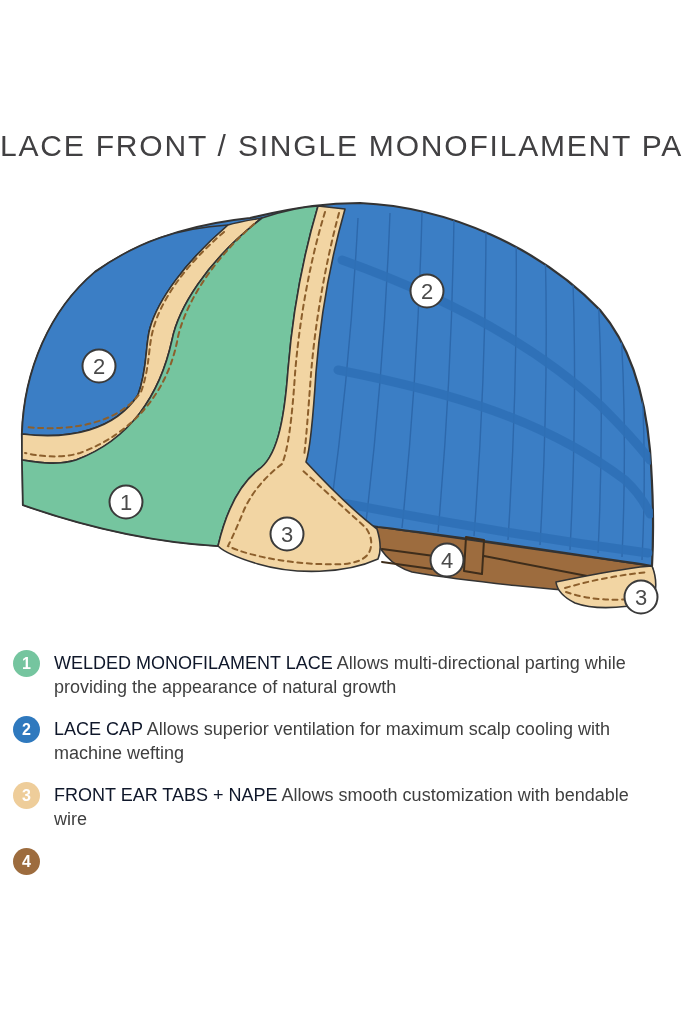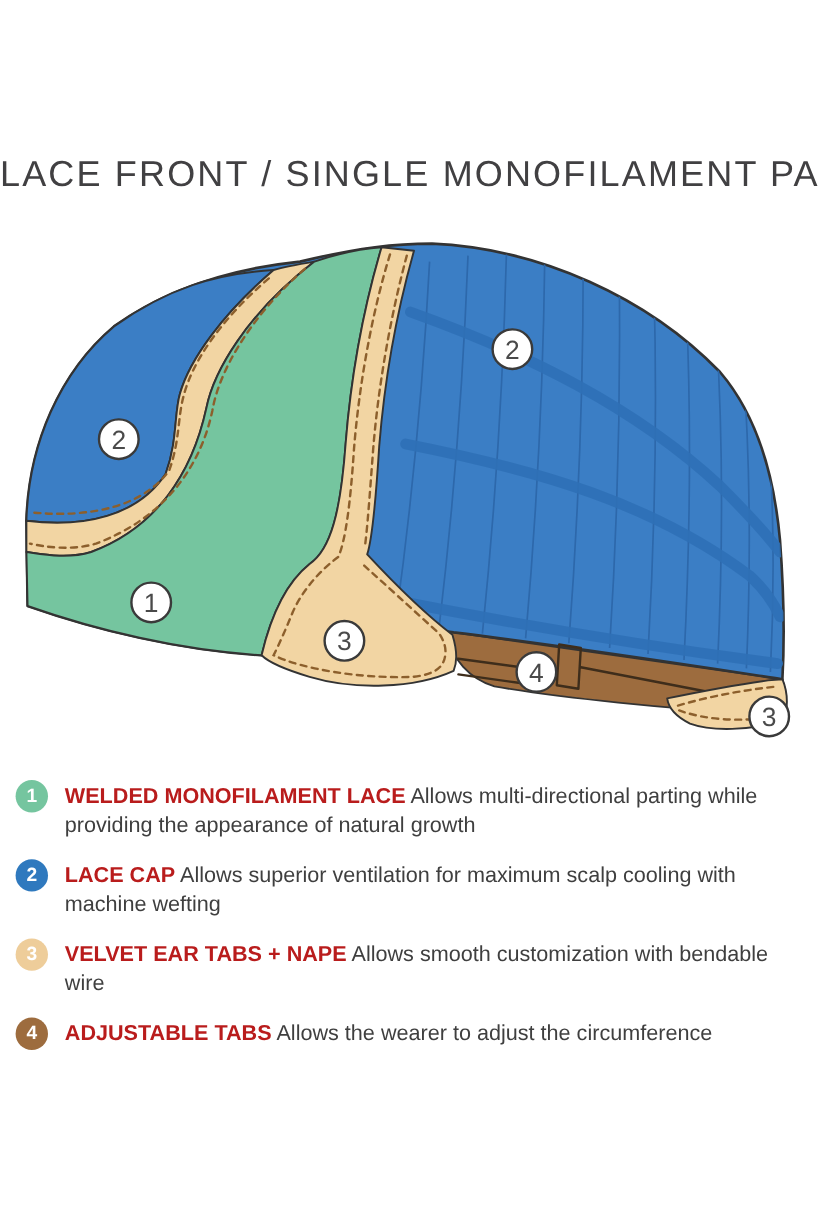--- a/index.html
+++ b/index.html
@@ -17,21 +17,21 @@
   .strapline{fill:none;stroke-width:2;stroke-linecap:round;}
   .marker circle{stroke:#3a3a3a;stroke-width:2;}
   .marker text{font-family:"Liberation Sans",sans-serif;font-size:22px;fill:#4a4a4a;
                text-anchor:middle;}
   .legend{position:absolute;left:13px;top:652px;width:648px;}
   .legend-item{display:flex;align-items:flex-start;margin-bottom:19px;}
   .legend-badge{flex:0 0 auto;width:27px;height:27px;border-radius:50%;margin-top:-2px;
                 display:flex;align-items:center;justify-content:center;
                 color:#ffffff;font-size:16px;font-weight:700;}
   .legend-text{margin-left:14px;width:600px;font-size:18px;line-height:23.5px;color:#3f3f3f;}
-  .legend-text b{color:#b91c1c;font-weight:700;}
+  .legend-text b{color:#0f172a;font-weight:400;}
 </style>
 </head>
 <body>
 
 <div class="page">
 
   <div class="title">LACE FRONT / SINGLE MONOFILAMENT PART</div>
 
   <svg class="cap-svg" viewBox="0 0 683 1024" xmlns="http://www.w3.org/2000/svg">
     <defs>
@@ -114,21 +114,20 @@
     <div class="legend-item">
       <div class="legend-badge" style="background-color: rgb(117, 197, 159);">1</div>
       <div class="legend-text"><b>WELDED MONOFILAMENT LACE</b> <span>Allows multi-directional parting while providing the appearance of natural growth</span></div>
     </div>
     <div class="legend-item">
       <div class="legend-badge" style="background-color: rgb(47, 121, 190);">2</div>
       <div class="legend-text"><b>LACE CAP</b> <span>Allows superior ventilation for maximum scalp cooling with machine wefting</span></div>
     </div>
     <div class="legend-item">
       <div class="legend-badge" style="background-color: rgb(238, 205, 154);">3</div>
-      <div class="legend-text"><b>VELVET EAR TABS + NAPE</b> <span>Allows smooth customization with bendable wire</span></div>
+      <div class="legend-text"><b>FRONT EAR TABS + NAPE</b> <span>Allows smooth customization with bendable wire</span></div>
     </div>
     <div class="legend-item">
       <div class="legend-badge" style="background-color: rgb(157, 108, 62);">4</div>
-      <div class="legend-text"><b>ADJUSTABLE TABS</b> <span>Allows the wearer to adjust the circumference</span></div>
     </div>
   </div>
 
 </div>
 
 </body></html>

